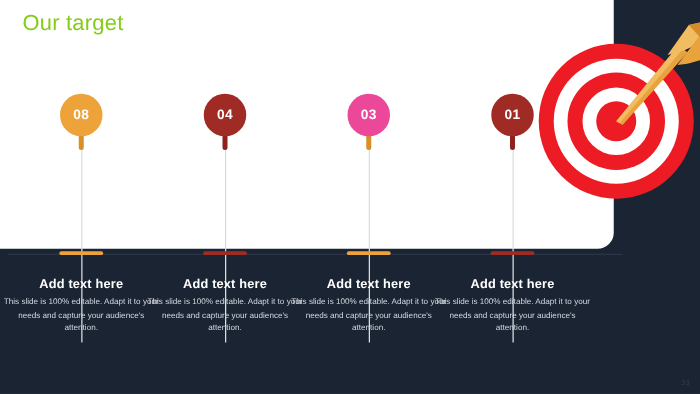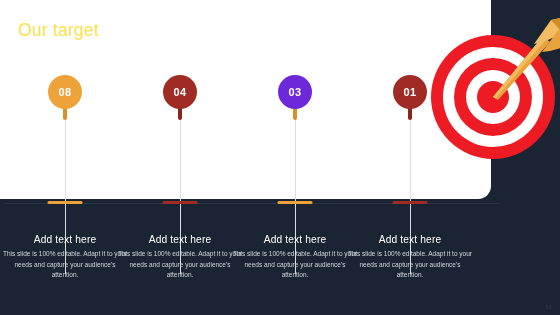--- a/index.html
+++ b/index.html
@@ -30,25 +30,25 @@
     width: 491px;
     height: 199px;
     background: #ffffff;
     border-bottom-right-radius: 13px;
   }
 
   
   #page-title {
     position: absolute;
     left: 18px;
-    top: 20px;
+    top: 8px;
     font-size: 17.5px;
     font-weight: 400;
     letter-spacing: 0.2px;
-    color: #fde047;
+    color: #84cc16;
     font-family: "Liberation Sans", sans-serif;
   }
 
   
   .pin {
     position: absolute;
     top: 75px;
     width: 0;
   }
   .pin-circle {
@@ -104,25 +104,24 @@
   
   .col-text {
     position: absolute;
     top: 222px;
     width: 124px;
     transform: translateX(-50%);
     text-align: center;
   }
   .col-heading {
     font-size: 10.2px;
-    font-weight: 400;
+    font-weight: 700;
     color: #ffffff;
     letter-spacing: 0.15px;
     margin-bottom: 4px;
-    margin-top: 12px;
   }
   .col-body {
     font-size: 6.5px;
     line-height: 1.62;
     color: #d3d8e0;
     font-weight: 400;
   }
 
   
   #dartboard {
@@ -181,21 +180,21 @@
     <div class="pin-circle" style="background:#eda33a;">08</div>
   </div>
   <div class="pin" style="left:180px;">
     <div class="pin-line"></div>
     <div class="pin-stem" style="background:#8e231e;"></div>
     <div class="pin-circle" style="background:#a02a24;">04</div>
   </div>
   <div class="pin" style="left:295px;">
     <div class="pin-line"></div>
     <div class="pin-stem" style="background:#d98f27;"></div>
-    <div class="pin-circle" style="background:#6d28d9;">03</div>
+    <div class="pin-circle" style="background:#ec4899;">03</div>
   </div>
   <div class="pin" style="left:410px;">
     <div class="pin-line"></div>
     <div class="pin-stem" style="background:#8e231e;"></div>
     <div class="pin-circle" style="background:#a02a24;">01</div>
   </div>
 
   <div id="divider-rule"></div>
   <div class="col-bar" style="left:65px;  background:#eda33a;"></div>
   <div class="col-bar" style="left:180px; background:#a02a24;"></div>

